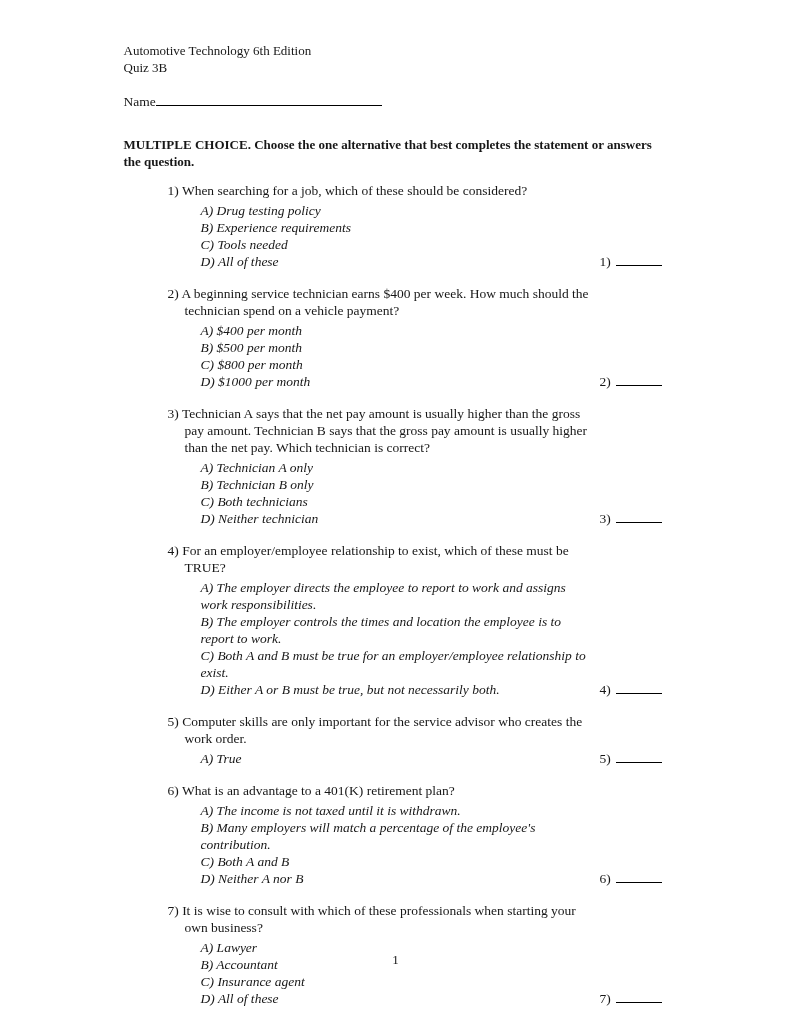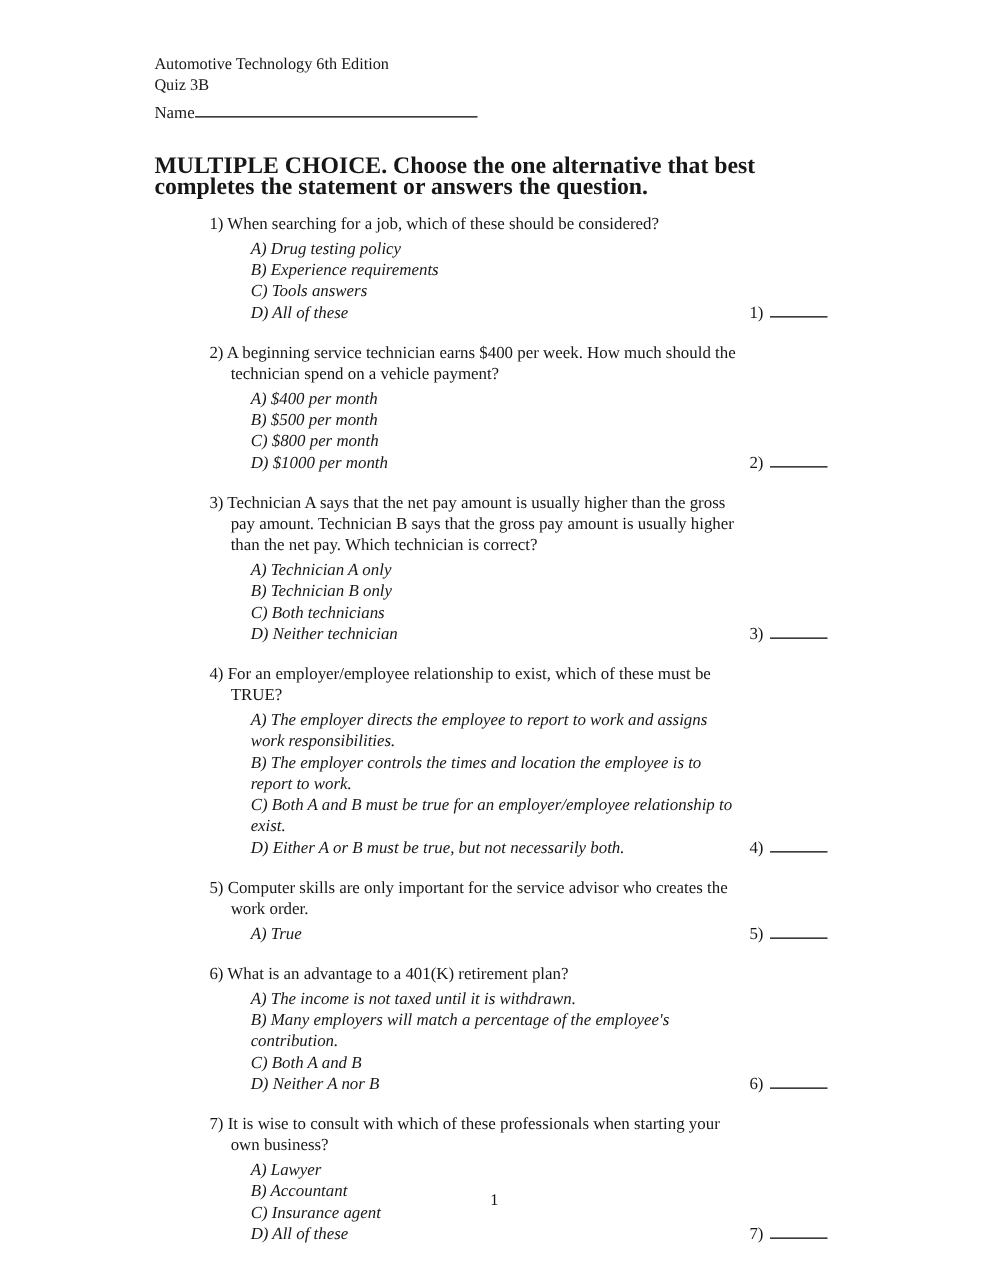--- a/index.html
+++ b/index.html
@@ -16,31 +16,31 @@
     font-family: "Liberation Serif", serif;
     font-size: 13.5px;
     line-height: 17px;
     color: #171717;
     box-sizing: border-box;
     padding: 42px 46px 0 48px;
     overflow: hidden;
   }
   .doc-header { margin-bottom: 12px; }
   .doc-header .title-line { font-size: 13px; }
-  .name-row { margin-top: 4px; margin-bottom: 26px; }
+  .name-row { margin-top: 16px; margin-bottom: 26px; }
   .name-line {
     display: inline-block;
     width: 226px;
     height: 13px;
     border-bottom: 1px solid #000;
     vertical-align: baseline;
   }
   .instructions {
     font-weight: bold;
-    font-size: 19px;
+    font-size: 13px;
     margin-bottom: 12px;
   }
   .questions {
     margin-left: 44px;
   }
   .question {
     display: flex;
     align-items: flex-end;
     margin-bottom: 15px;
   }
@@ -95,21 +95,21 @@
 
   <div class="instructions">MULTIPLE CHOICE.  Choose the one alternative that best completes the statement or answers the question.</div>
 
   <div class="questions">
   <div class="question">
     <div class="q-left">
       <div class="q-stem"><span>1)</span> <span>When searching for a job, which of these should be considered?</span></div>
       <div class="choice-list">
             <div class="choice">A) Drug testing policy</div>
             <div class="choice">B) Experience requirements</div>
-            <div class="choice">C) Tools answers</div>
+            <div class="choice">C) Tools needed</div>
             <div class="choice">D) All of these</div>
           </div>
     </div>
     <div class="q-right">
       <span>1)</span><span class="answer-blank"></span>
     </div>
   </div>
 
   <div class="question">
     <div class="q-left">

